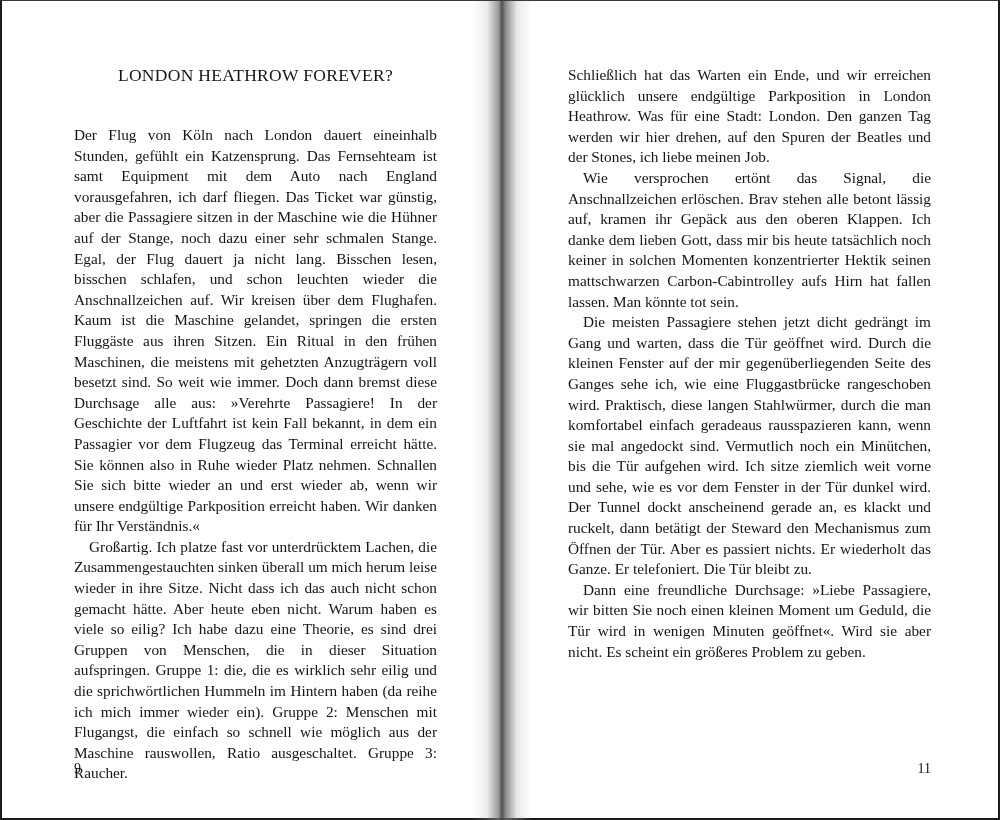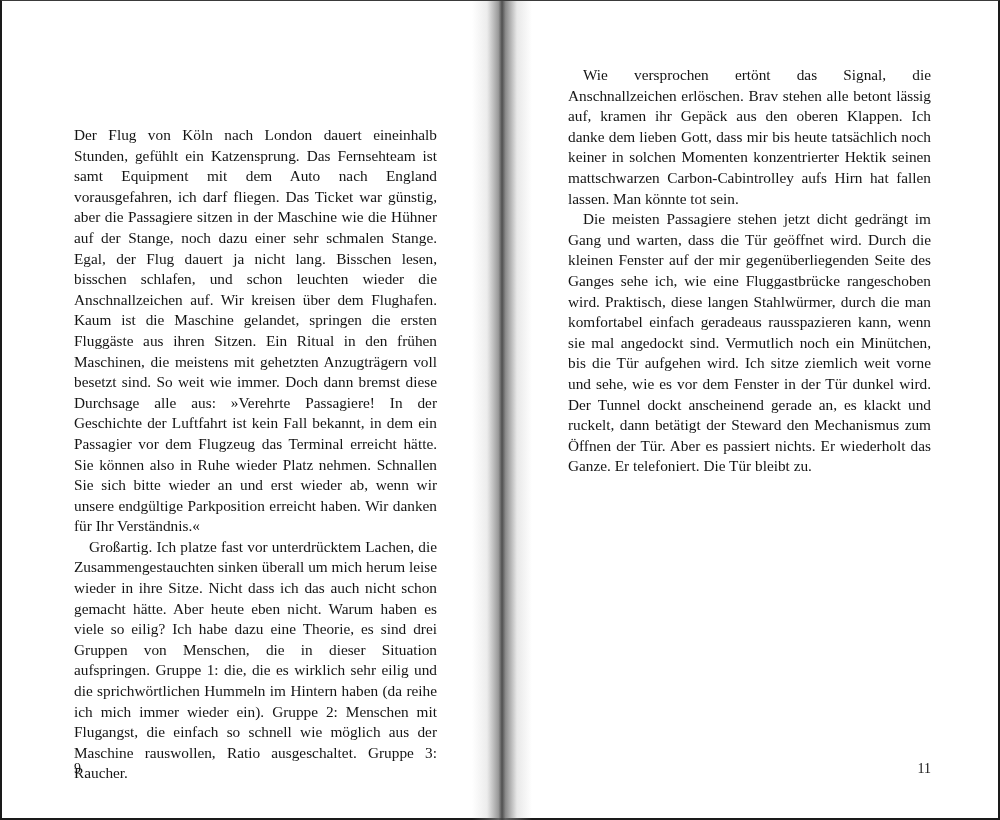--- a/index.html
+++ b/index.html
@@ -51,30 +51,33 @@
   }
   .page.left .page-number { left: 0; }
   .page.right .page-number { right: 0; text-align: center; }
 </style>
 </head>
 <body>
 
 <div class="spread">
 
   <div class="page left">
+    <div class="chapter-title">LONDON HEATHROW FOREVER?</div>
     <div class="body-text">
       <p class="noindent">Der Flug von Köln nach London dauert eineinhalb Stunden, gefühlt ein Katzensprung. Das Fernsehteam ist samt Equip­ment mit dem Auto nach England vorausgefahren, ich darf fliegen. Das Ticket war günstig, aber die Passagiere sitzen in der Maschine wie die Hühner auf der Stange, noch dazu ei­ner sehr schmalen Stange. Egal, der Flug dauert ja nicht lang. Bisschen lesen, bisschen schlafen, und schon leuchten wieder die Anschnallzeichen auf. Wir kreisen über dem Flughafen. Kaum ist die Maschine gelandet, springen die ersten Fluggäste aus ihren Sitzen. Ein Ritual in den frühen Maschinen, die meistens mit gehetzten Anzugträgern voll besetzt sind. So weit wie immer. Doch dann bremst diese Durchsage alle aus: »Verehrte Passagiere! In der Geschichte der Luftfahrt ist kein Fall bekannt, in dem ein Passagier vor dem Flugzeug das Terminal erreicht hätte. Sie können also in Ruhe wieder Platz nehmen. Schnallen Sie sich bitte wie­der an und erst wieder ab, wenn wir unsere endgültige Park­position erreicht haben. Wir danken für Ihr Verständnis.«</p>
       <p>Großartig. Ich platze fast vor unterdrücktem Lachen, die Zusammengestauchten sinken überall um mich herum lei­se wieder in ihre Sitze. Nicht dass ich das auch nicht schon gemacht hätte. Aber heute eben nicht. Warum haben es vie­le so eilig? Ich habe dazu eine Theorie, es sind drei Gruppen von Menschen, die in dieser Situation aufspringen. Gruppe 1: die, die es wirklich sehr eilig und die sprichwörtlichen Hummeln im Hintern haben (da reihe ich mich immer wie­der ein). Gruppe 2: Menschen mit Flugangst, die einfach so schnell wie möglich aus der Maschine rauswollen, Ratio ausgeschaltet. Gruppe 3: Raucher.</p>
     </div>
     <div class="page-number">9</div>
   </div>
 
   <div class="gutter"></div>
 
   <div class="page right">
     <div class="body-text">
+      <p class="noindent">Schließlich hat das Warten ein Ende, und wir erreichen glücklich unsere endgültige Parkposition in London Heathrow. Was für eine Stadt: London. Den ganzen Tag werden wir hier drehen, auf den Spuren der Beatles und der Stones, ich liebe meinen Job.</p>
       <p>Wie versprochen ertönt das Signal, die Anschnallzeichen erlöschen. Brav stehen alle betont lässig auf, kramen ihr Ge­päck aus den oberen Klappen. Ich danke dem lieben Gott, dass mir bis heute tatsächlich noch keiner in solchen Momen­ten konzentrierter Hektik seinen mattschwarzen Carbon-Ca­bintrolley aufs Hirn hat fallen lassen. Man könnte tot sein.</p>
       <p>Die meisten Passagiere stehen jetzt dicht gedrängt im Gang und warten, dass die Tür geöffnet wird. Durch die kleinen Fenster auf der mir gegenüberliegenden Seite des Ganges sehe ich, wie eine Fluggastbrücke rangeschoben wird. Praktisch, diese langen Stahlwürmer, durch die man komfortabel einfach geradeaus rausspazieren kann, wenn sie mal angedockt sind. Vermutlich noch ein Minütchen, bis die Tür aufgehen wird. Ich sitze ziemlich weit vorne und sehe, wie es vor dem Fenster in der Tür dunkel wird. Der Tunnel dockt anscheinend gerade an, es klackt und ruckelt, dann betätigt der Steward den Mechanismus zum Öffnen der Tür. Aber es passiert nichts. Er wiederholt das Ganze. Er telefoniert. Die Tür bleibt zu.</p>
+      <p>Dann eine freundliche Durchsage: »Liebe Passagiere, wir bitten Sie noch einen kleinen Moment um Geduld, die Tür wird in wenigen Minuten geöffnet«. Wird sie aber nicht. Es scheint ein größeres Problem zu geben.</p>
     </div>
     <div class="page-number">11</div>
   </div>
 
 </div>
 
 </body></html>

